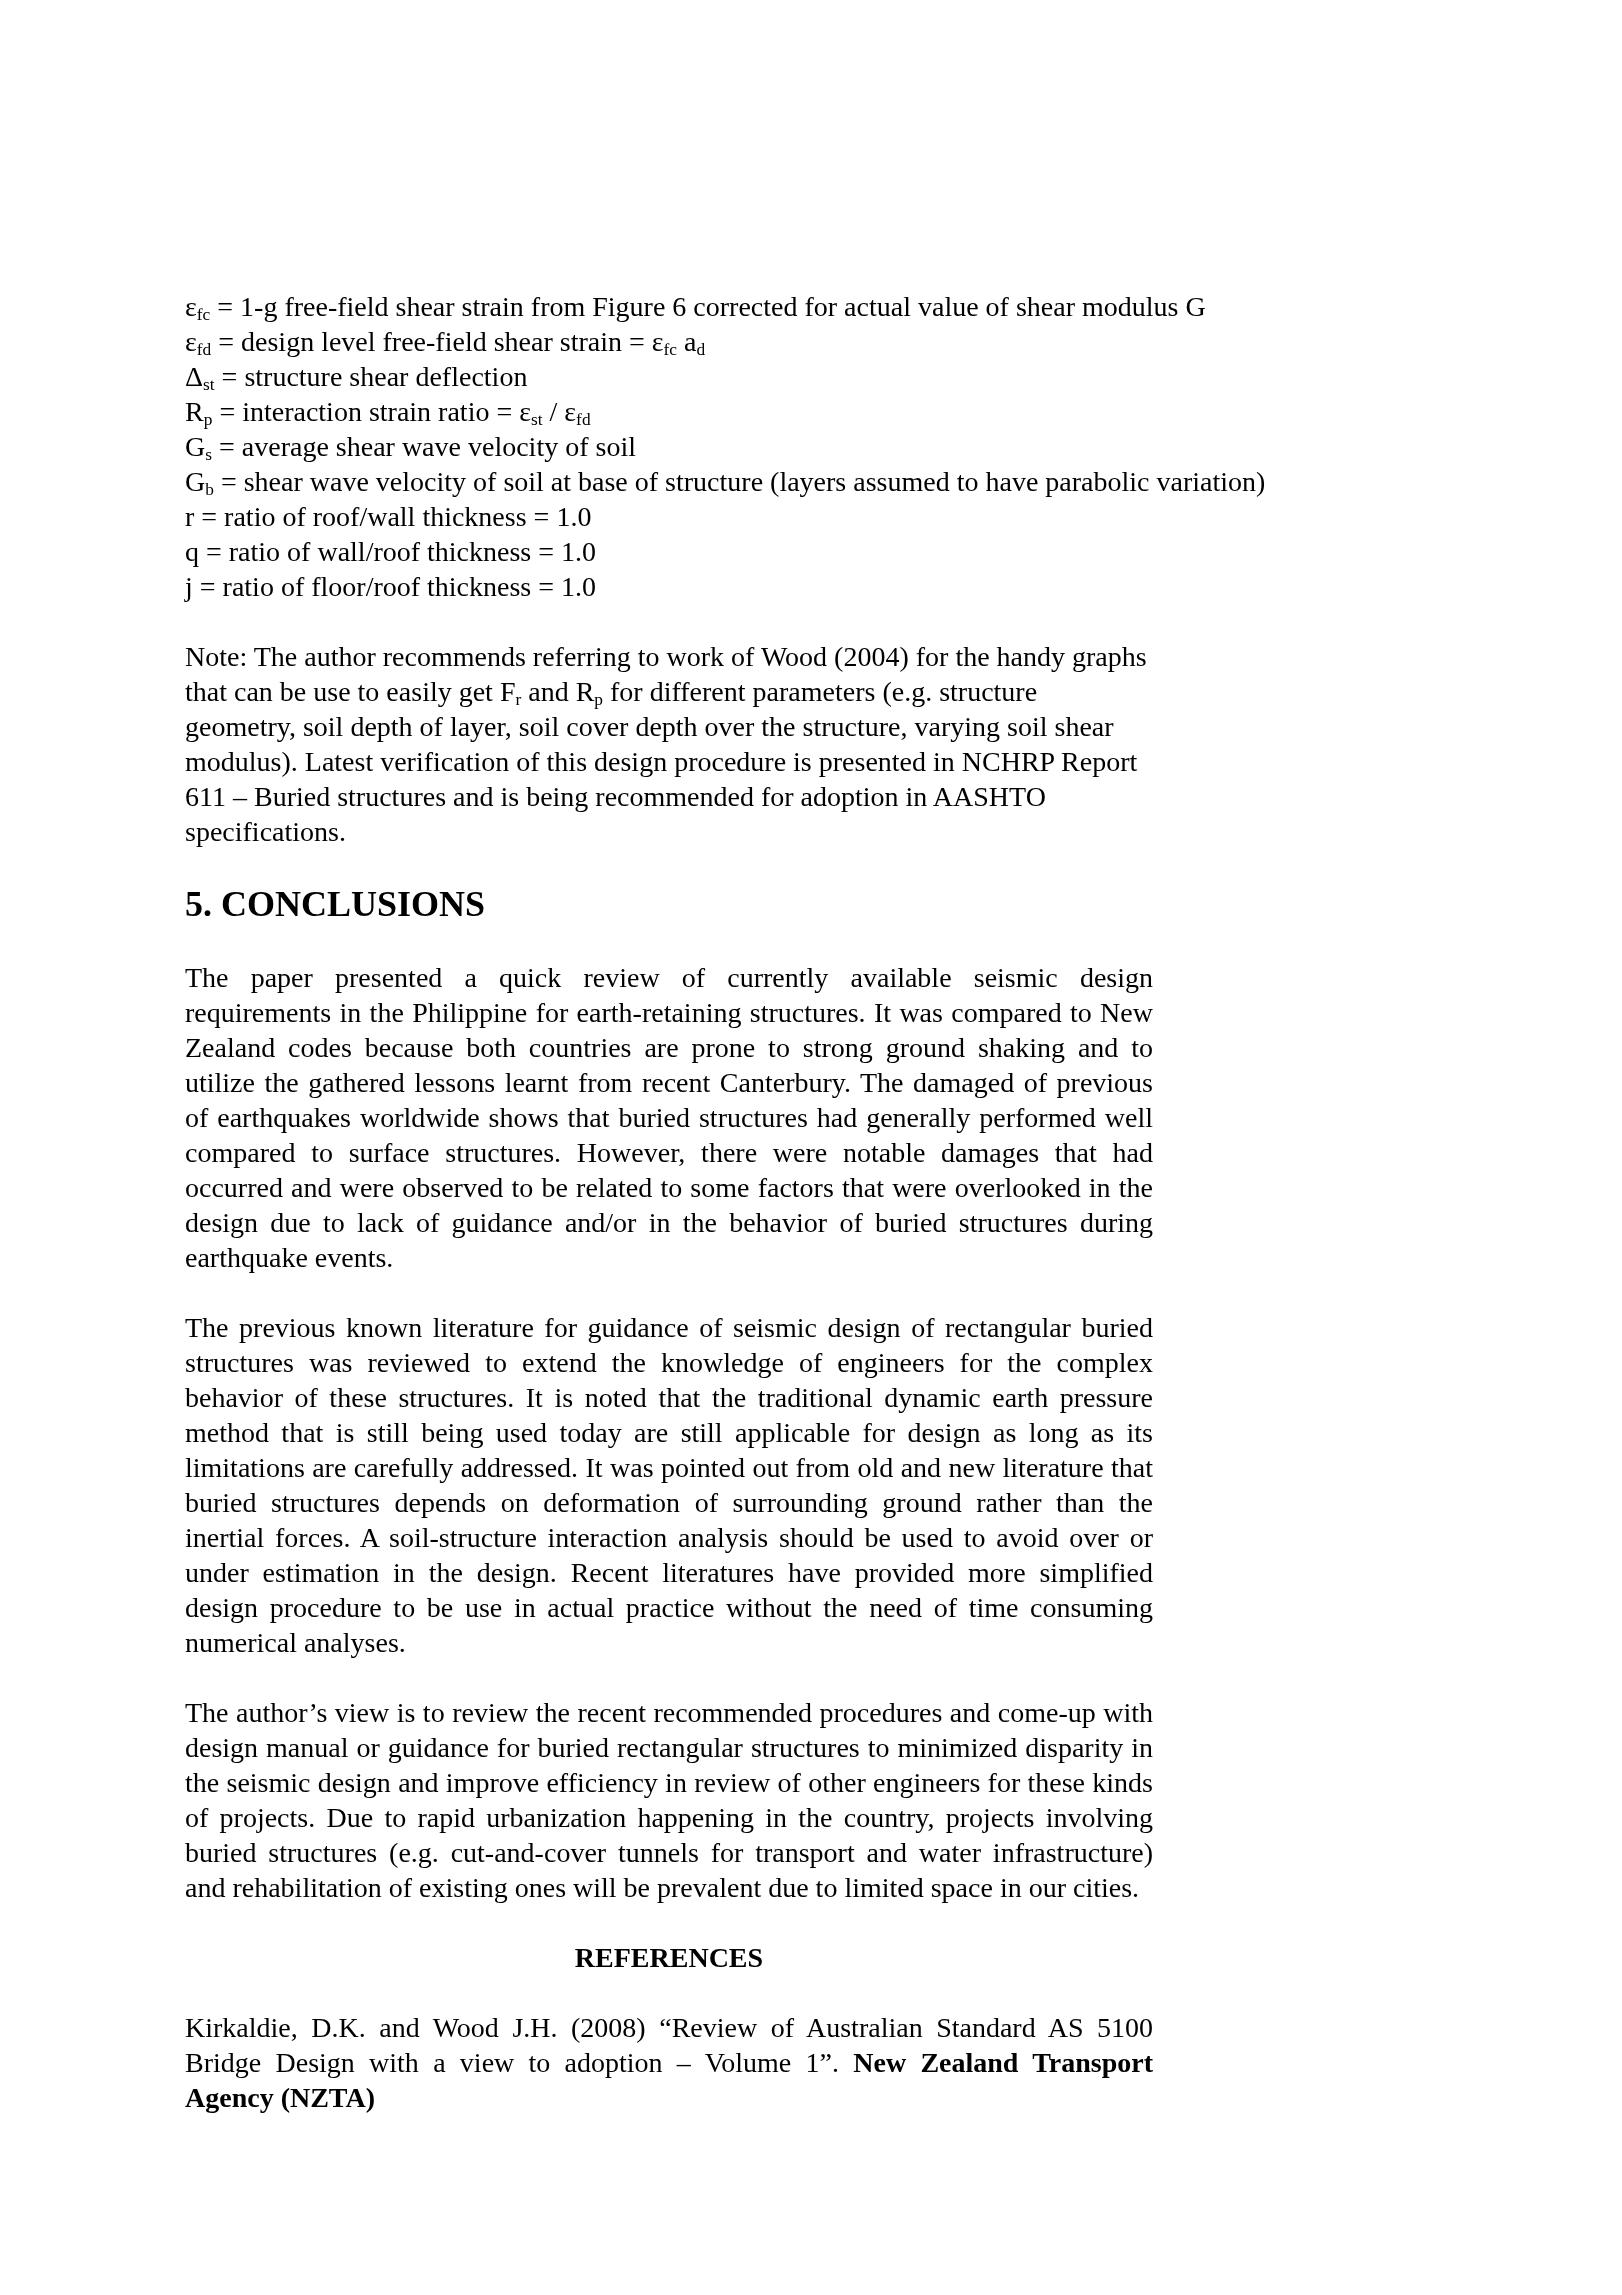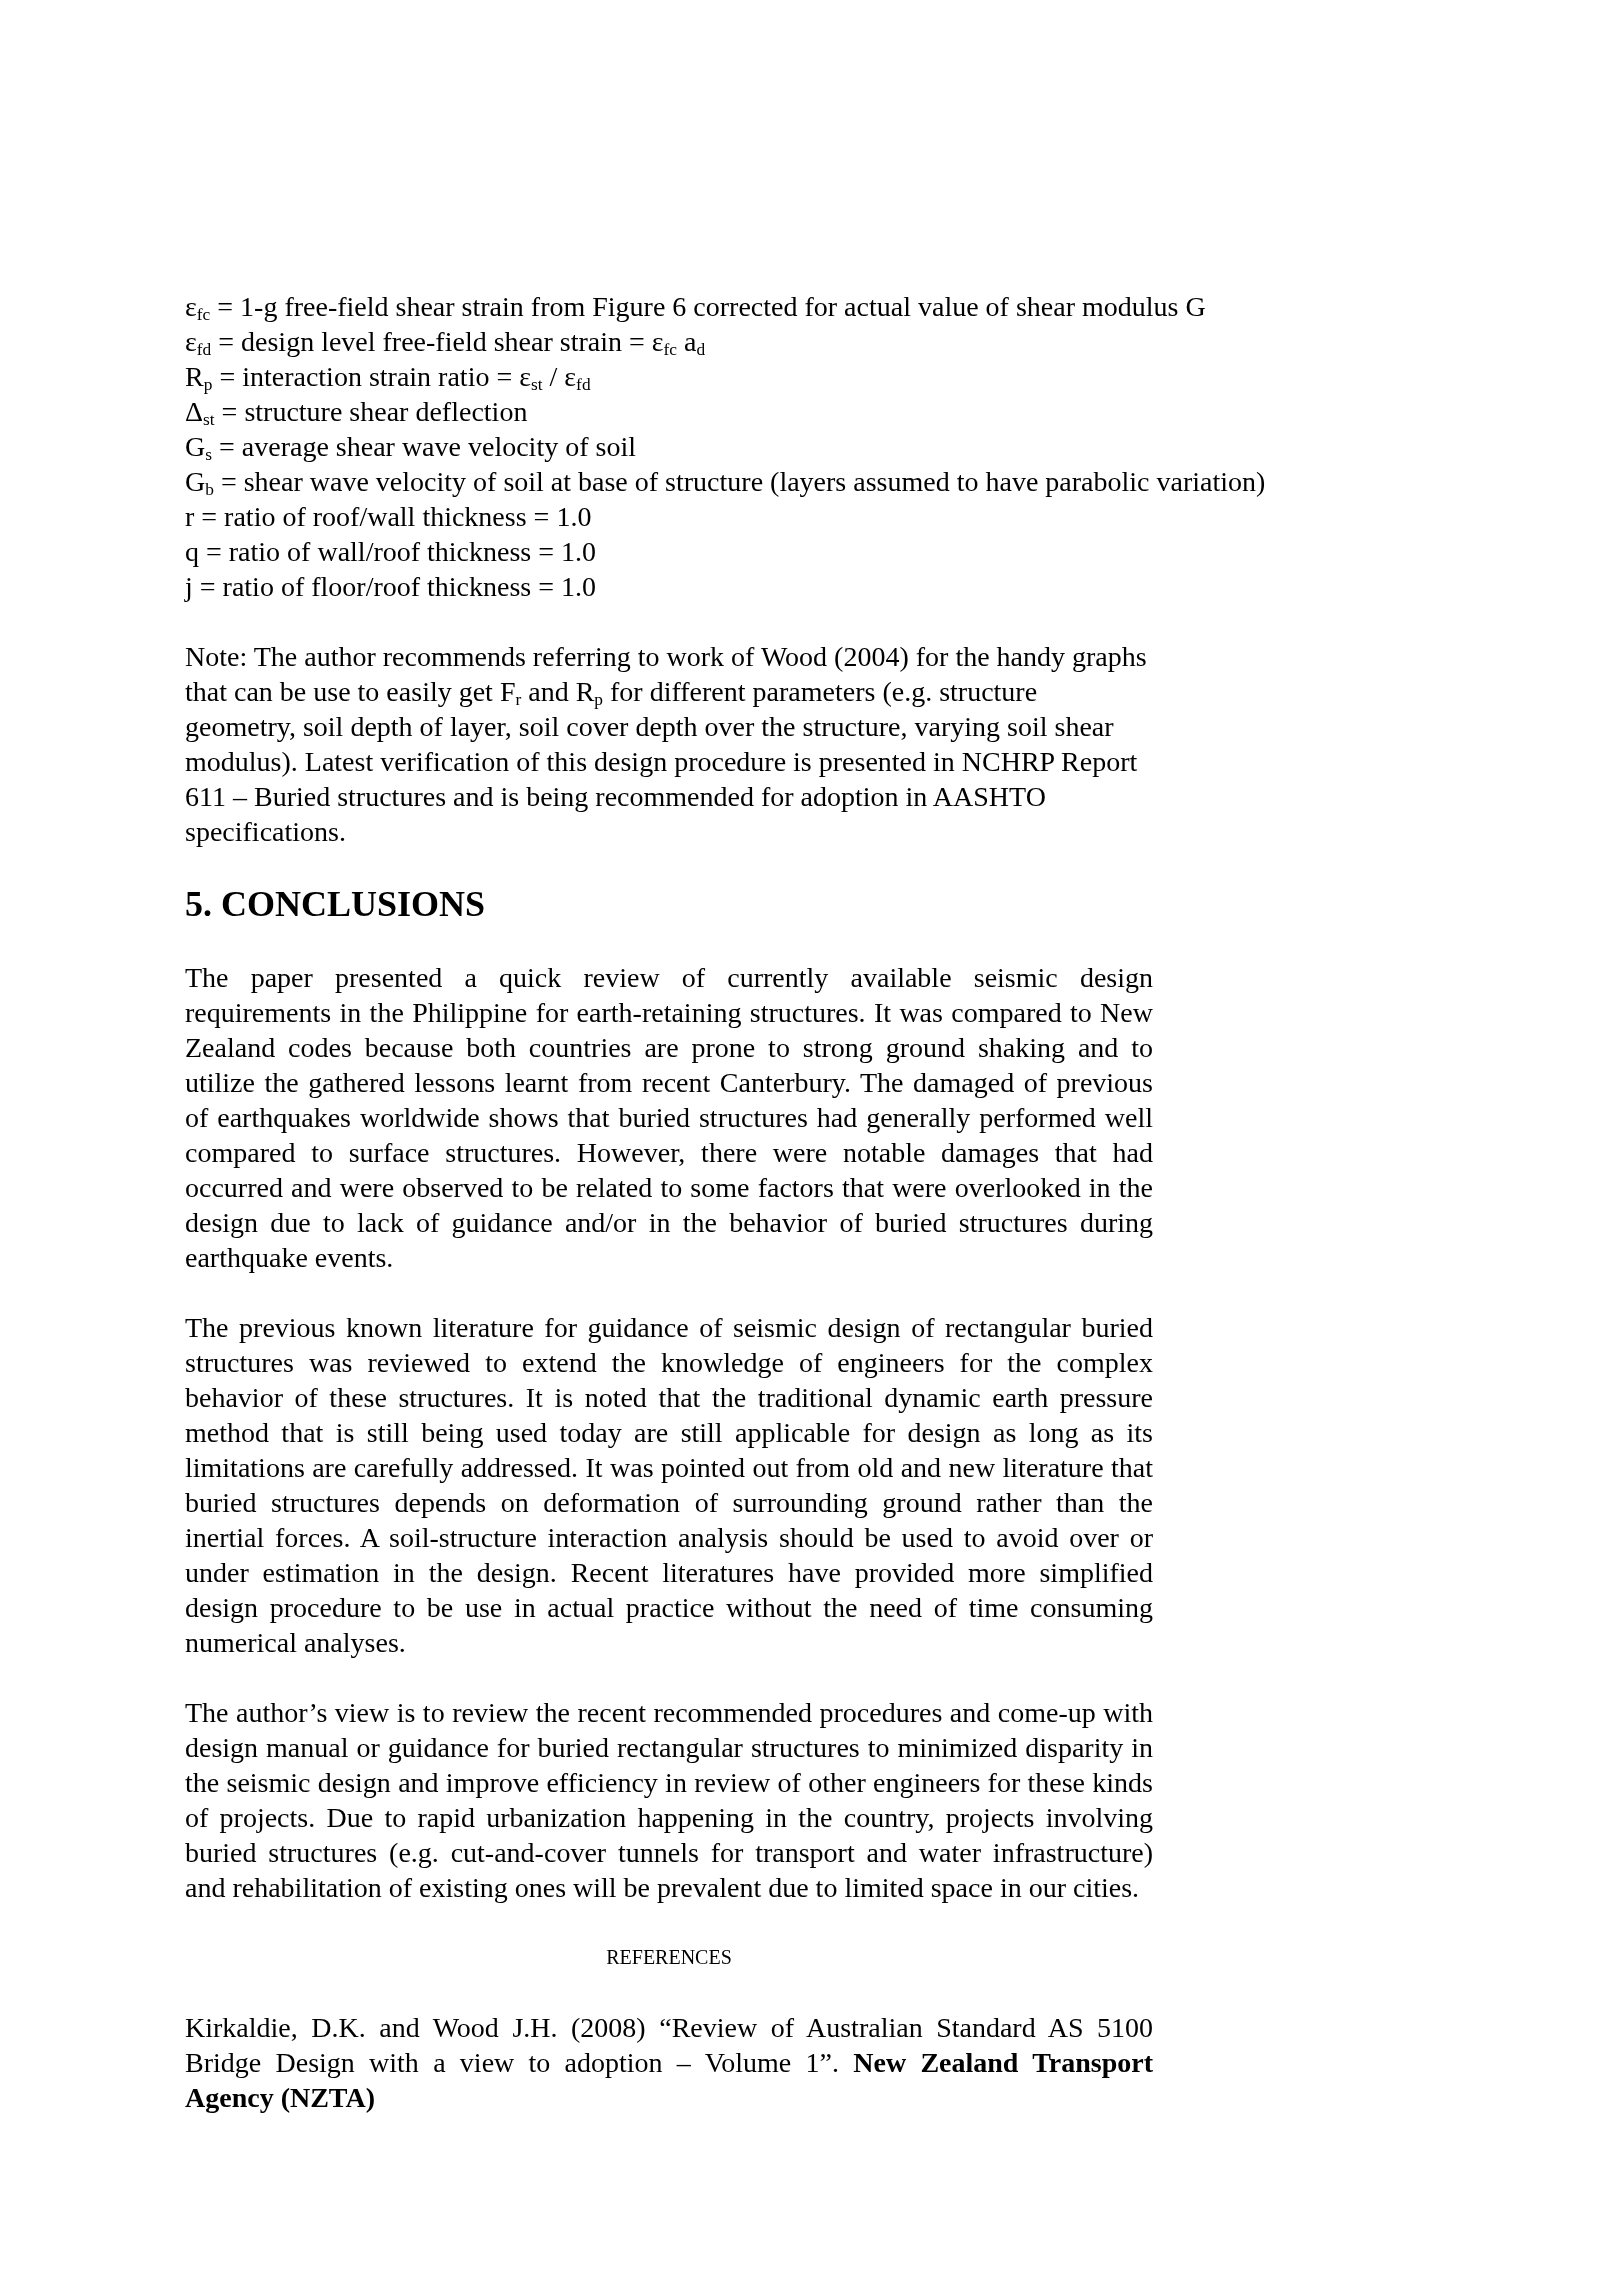--- a/index.html
+++ b/index.html
@@ -25,43 +25,43 @@
   .defs .def-line { white-space: nowrap; }
   .just { text-align: justify; }
   .note { text-align: left; }
   .h-concl {
     font-size: 36px;
     line-height: 41px;
     font-weight: bold;
     margin: 16px 0 35px 0;
   }
   .h-refs {
-    font-size: 20px;
+    font-size: 28px;
     line-height: 35px;
-    font-weight: normal;
+    font-weight: bold;
     text-align: center;
     margin: 0 0 35px 0;
   }
   sub {
     font-size: 0.62em;
     line-height: 0;
     vertical-align: -0.22em;
   }
   b { font-weight: bold; }
 </style>
 </head>
 <body>
 
 <div class="page">
 
   <section class="block defs">
     <div class="def-line"><span>ε</span><sub>fc</sub><span> = 1-g free-field shear strain from Figure 6 corrected for actual value of shear modulus G</span></div>
     <div class="def-line"><span>ε</span><sub>fd</sub><span> = design level free-field shear strain = ε</span><sub>fc</sub><span> a</span><sub>d</sub></div>
+    <div class="def-line"><span>Δ</span><sub>st</sub><span> = structure shear deflection</span></div>
     <div class="def-line"><span>R</span><sub>p</sub><span> = interaction strain ratio = ε</span><sub>st</sub><span> / ε</span><sub>fd</sub></div>
-    <div class="def-line"><span>Δ</span><sub>st</sub><span> = structure shear deflection</span></div>
     <div class="def-line"><span>G</span><sub>s</sub><span> = average shear wave velocity of soil</span></div>
     <div class="def-line"><span>G</span><sub>b</sub><span> = shear wave velocity of soil at base of structure (layers assumed to have parabolic variation)</span></div>
     <div class="def-line"><span>r = ratio of roof/wall thickness = 1.0</span></div>
     <div class="def-line"><span>q = ratio of wall/roof thickness = 1.0</span></div>
     <div class="def-line"><span>j = ratio of floor/roof thickness = 1.0</span></div>
   </section>
 
   <p class="note"><span>Note: The author recommends referring to work of Wood (2004) for the handy graphs that can be use to easily get F</span><sub>r</sub><span> and R</span><sub>p</sub><span> for different parameters (e.g. structure geometry, soil depth of layer,  soil cover depth over the structure, varying soil shear modulus). Latest verification of this design procedure is presented in NCHRP Report 611 – Buried structures and is being recommended for adoption in AASHTO specifications.</span></p>
 
   <h2 class="h-concl">5. CONCLUSIONS</h2>

